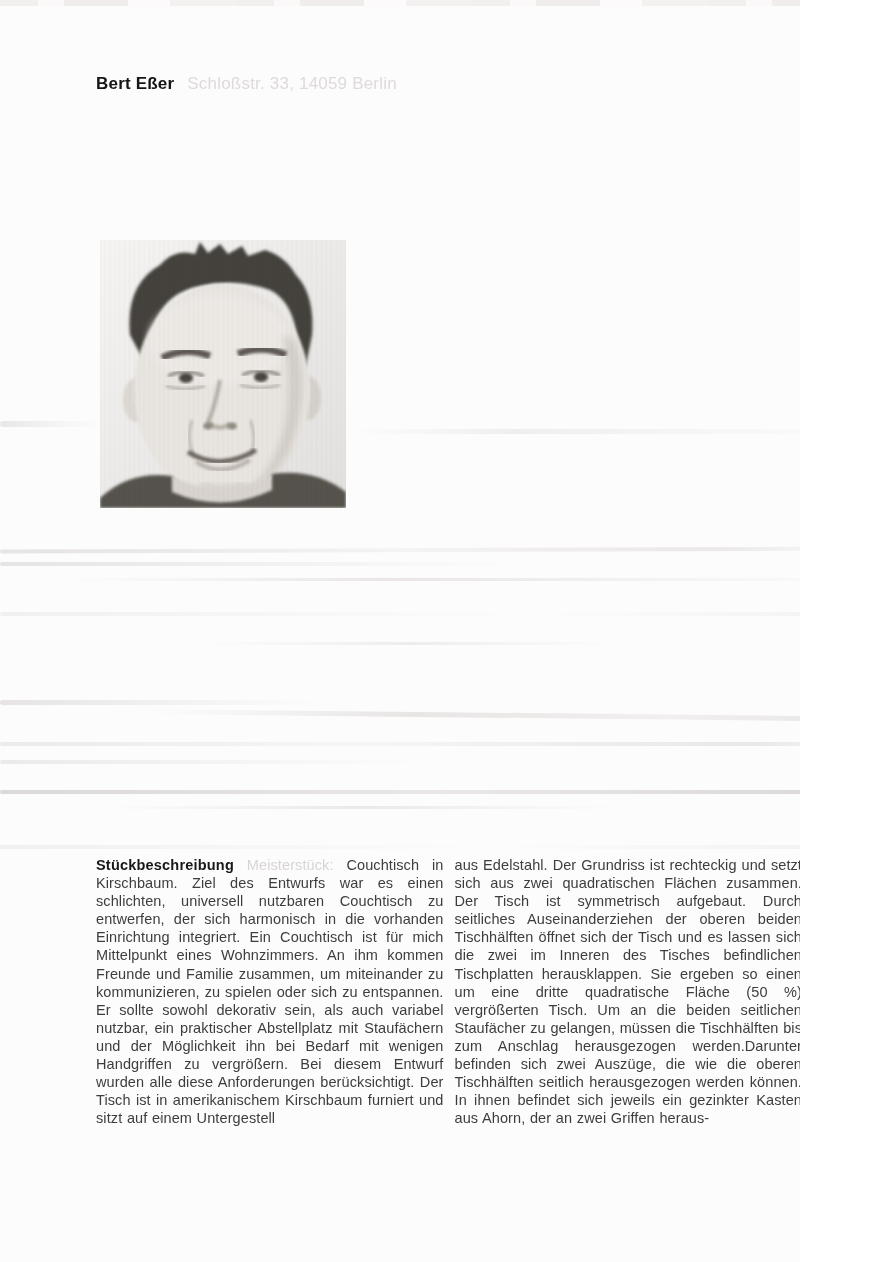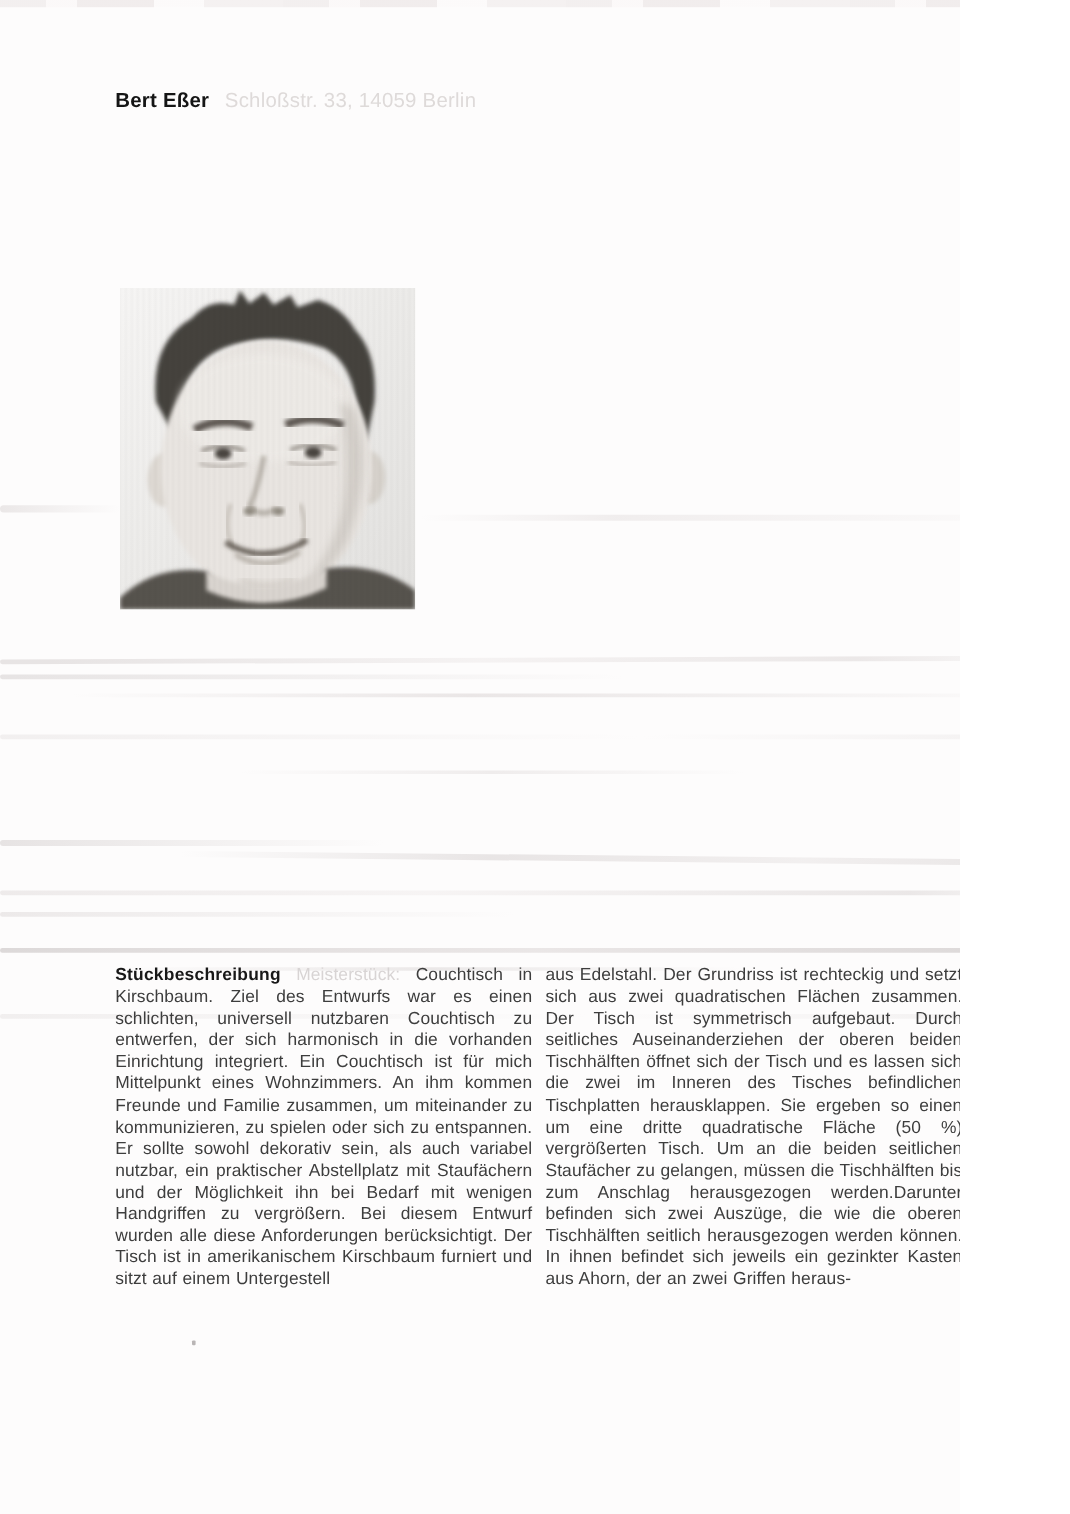--- a/index.html
+++ b/index.html
@@ -49,21 +49,21 @@
   
   .hole{
     position:absolute;width:22px;height:25px;border-radius:50%;
     border:2px solid #d3cfcf;border-right-color:#f0eded;border-bottom-color:#e7e3e3;
     background:transparent;
   }
   .hole-1{left:838px;top:443px;}
   .hole-2{left:836px;top:788px;}
   
   .article{
-    position:absolute;left:96px;top:804px;width:706px;
+    position:absolute;left:96px;top:856px;width:706px;
     display:flex;gap:11px;
   }
   .col{
     width:348px;
     font-size:14.5px;line-height:18.1px;
     color:#3d3d3d;text-align:justify;letter-spacing:.1px;word-spacing:.5px;
   }
   .col .bold{font-weight:bold;color:#181818;letter-spacing:.2px;}
   .col .muted{color:#d8d4d4;}
   .speck{position:absolute;left:160px;top:1117px;width:3px;height:4px;background:#9b9797;opacity:.7;border-radius:1px;}

